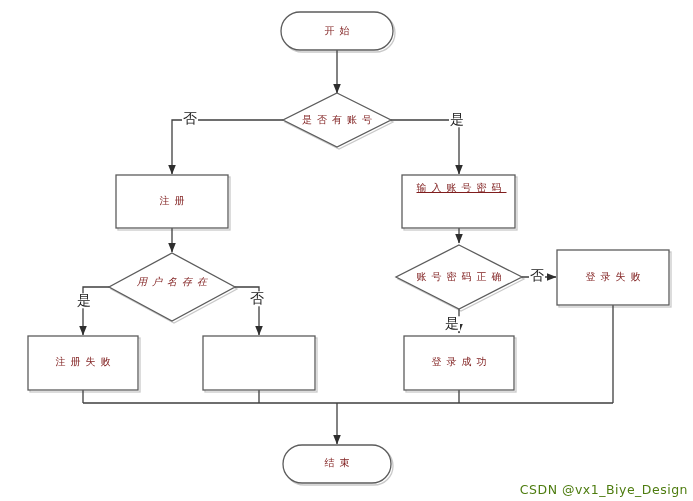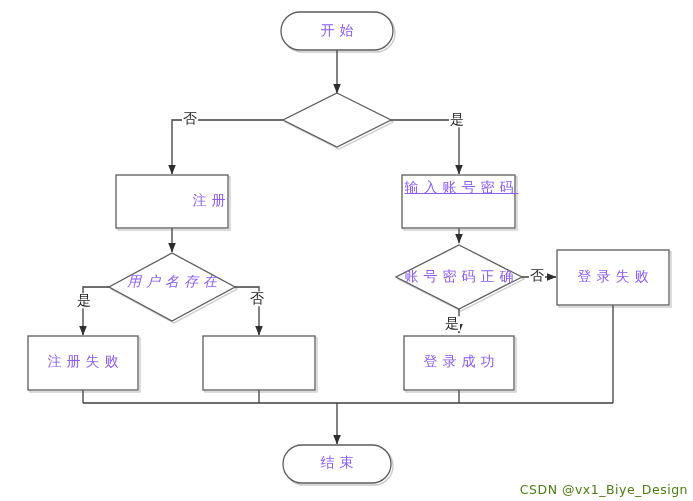--- a/index.html
+++ b/index.html
@@ -16,25 +16,25 @@
     overflow: hidden;
   }
   .stage svg {
     position: absolute;
     left: 0;
     top: 0;
   }
   .node-label {
     position: absolute;
     transform: translate(-50%, -50%);
-    font-size: 14px;
+    font-size: 10px;
     letter-spacing: 5px;
     padding-left: 5px;
     white-space: nowrap;
-    color: #8b5cf6;
+    color: #7f1d1d;
     font-family: "DejaVu Sans", sans-serif;
   }
   .edge-label {
     position: absolute;
     transform: translate(-50%, -50%);
     font-size: 14px;
     color: #1a1a1a;
     background: #ffffff;
     padding: 0 1px;
     line-height: 1.1;
@@ -99,21 +99,22 @@
       <polygon points="459,245 522,277 459,309 396,277"></polygon>
       <rect x="28" y="336" width="110" height="54"></rect>
       <rect x="203" y="336" width="112" height="54"></rect>
       <rect x="404" y="336" width="110" height="54"></rect>
       <rect x="557" y="250" width="112" height="55"></rect>
       <rect x="283" y="445" width="108" height="38" rx="19"></rect>
     </g>
   </svg>
 
   <div class="node-label" style="left:337px; top:31px;">开始</div>
-  <div class="node-label" style="left:172px; top:201px;margin-left:37px;">注册</div>
+  <div class="node-label" style="left:337px; top:120px;">是否有账号</div>
+  <div class="node-label" style="left:172px; top:201px;">注册</div>
   <div class="node-label" style="left:459px; top:188px;text-decoration:underline;">输入账号密码</div>
   <div class="node-label" style="left:172px; top:282px;font-style:italic;">用户名存在</div>
   <div class="node-label" style="left:83px;  top:362px;">注册失败</div>
   <div class="node-label" style="left:459px; top:277px;">账号密码正确</div>
   <div class="node-label" style="left:613px; top:277px;">登录失败</div>
   <div class="node-label" style="left:459px; top:362px;">登录成功</div>
   <div class="node-label" style="left:337px; top:463px;">结束</div>
 
   <div class="edge-label" style="left:190px; top:119px;">否</div>
   <div class="edge-label" style="left:457px; top:120px;">是</div>

